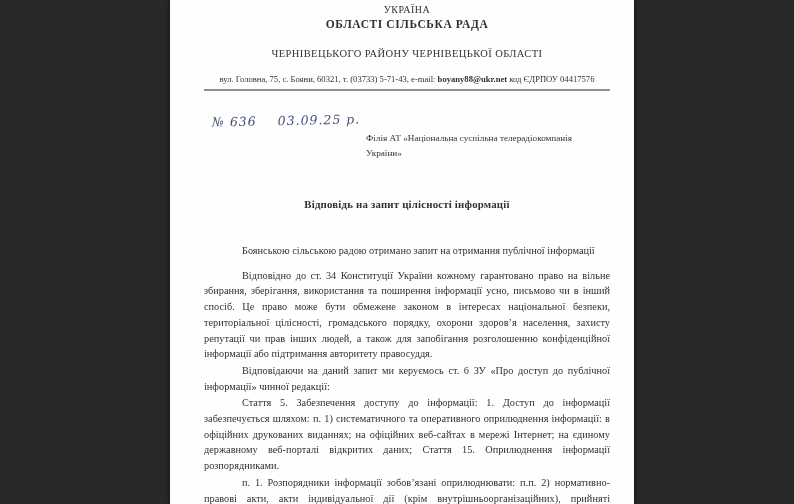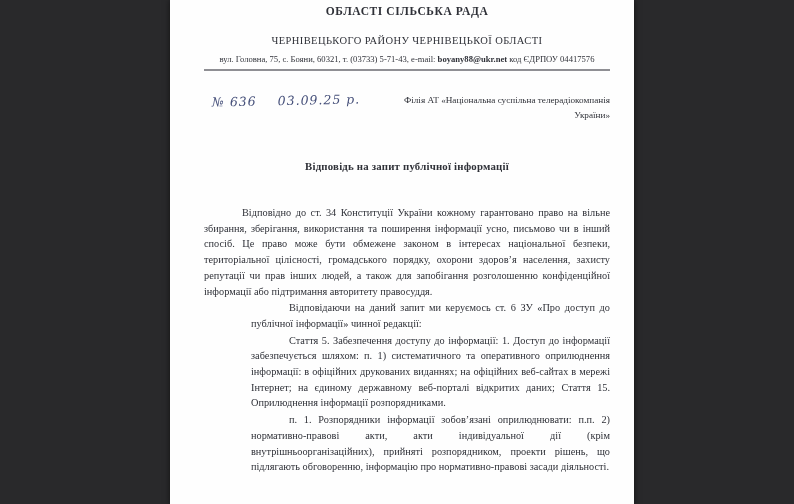--- a/index.html
+++ b/index.html
@@ -41,21 +41,21 @@
   }
   .org-region {
     font-size: 10.5px;
     letter-spacing: .4px;
     line-height: 14px;
     margin-top: 15px;
   }
   .contact {
     font-size: 8.6px;
     line-height: 11px;
-    margin-top: 6px;
+    margin-top: 13px;
     white-space: nowrap;
   }
   .contact b { font-weight: bold; }
   .head-rule {
     margin-top: 4px;
     height: 0;
     border-top: 2px solid #8f8f94;
   }
   
   .ref-row {
@@ -70,71 +70,73 @@
     color: #46507a;
     font-size: 12.5px;
     letter-spacing: 1px;
     transform: rotate(-1.2deg);
     margin-left: 8px;
     white-space: nowrap;
   }
   .handwritten .hw-date { margin-left: 16px; }
   .addressee {
     width: 244px;
-    text-align: right;
+    text-align: left;
     font-size: 9.2px;
     line-height: 15px;
-    margin-top: 0;
+    margin-top: 18px;
   }
   
   .doc-title {
     text-align: center;
     font-weight: bold;
     font-size: 10.8px;
     margin-top: 37px;
     letter-spacing: .2px;
   }
   
   .body-text { margin-top: 33px; }
   .para {
     font-size: 10.3px;
     line-height: 15.7px;
     text-align: justify;
     text-indent: 38px;
     color: #2f3138;
   }
-  .para + .para { margin-top: 1px; margin-left: 47px; }
+  .para + .para { margin-top: 1px; }
   .para.gap-after { margin-bottom: 9px; }
 </style>
 </head>
 <body>
 
 <div class="stage">
   <div class="page">
 
     <div class="letterhead">
+      <div class="country">УКРАЇНА</div>
       <div class="org-name">ОБЛАСТІ СІЛЬСЬКА РАДА</div>
       <div class="org-region">ЧЕРНІВЕЦЬКОГО РАЙОНУ ЧЕРНІВЕЦЬКОЇ ОБЛАСТІ</div>
       <div class="contact"><span>вул. Головна, 75, с. Бояни, 60321, т. (03733) 5-71-43, e-mail: </span><b>boyany88@ukr.net</b><span>  код ЄДРПОУ 04417576</span></div>
       <div class="head-rule"></div>
     </div>
 
     <div class="ref-row">
       <div class="handwritten">
         <span class="hw-num">№ 636</span>
         <span class="hw-date">03.09.25 р.</span>
       </div>
       <div class="addressee">
         <div>Філія АТ «Національна суспільна телерадіокомпанія України»</div>
       </div>
     </div>
 
-    <div class="doc-title">Відповідь на запит публічної інформації</div>
+    <div class="doc-title">Відповідь на запит цілісності інформації</div>
 
     <div class="body-text">
+      <p class="para gap-after">Боянською сільською радою отримано запит на отримання публічної інформації</p>
       <p class="para">Відповідно до ст. 34 Конституції України кожному гарантовано право на вільне збирання, зберігання, використання та поширення інформації усно, письмово чи в інший спосіб. Це право може бути обмежене законом в інтересах національної безпеки, територіальної цілісності, громадського порядку, охорони здоров’я населення, захисту репутації чи прав інших людей, а також для запобігання розголошенню конфіденційної інформації або підтримання авторитету правосуддя.</p>
       <p class="para">Відповідаючи на даний запит ми керуємось ст. 6 ЗУ «Про доступ до публічної інформації» чинної редакції:</p>
       <p class="para">Стаття 5. Забезпечення доступу до інформації: 1. Доступ до інформації забезпечується шляхом: п. 1) систематичного та оперативного оприлюднення інформації: в офіційних друкованих виданнях; на офіційних веб-сайтах в мережі Інтернет; на єдиному державному веб-порталі відкритих даних; Стаття 15. Оприлюднення інформації розпорядниками.</p>
       <p class="para">п. 1. Розпорядники інформації зобов’язані оприлюднювати: п.п. 2) нормативно-правові акти, акти індивідуальної дії (крім внутрішньоорганізаційних), прийняті розпорядником, проекти рішень, що підлягають обговоренню, інформацію про нормативно-правові засади діяльності.</p>
 
     </div>
 
   </div>
 </div>
 

